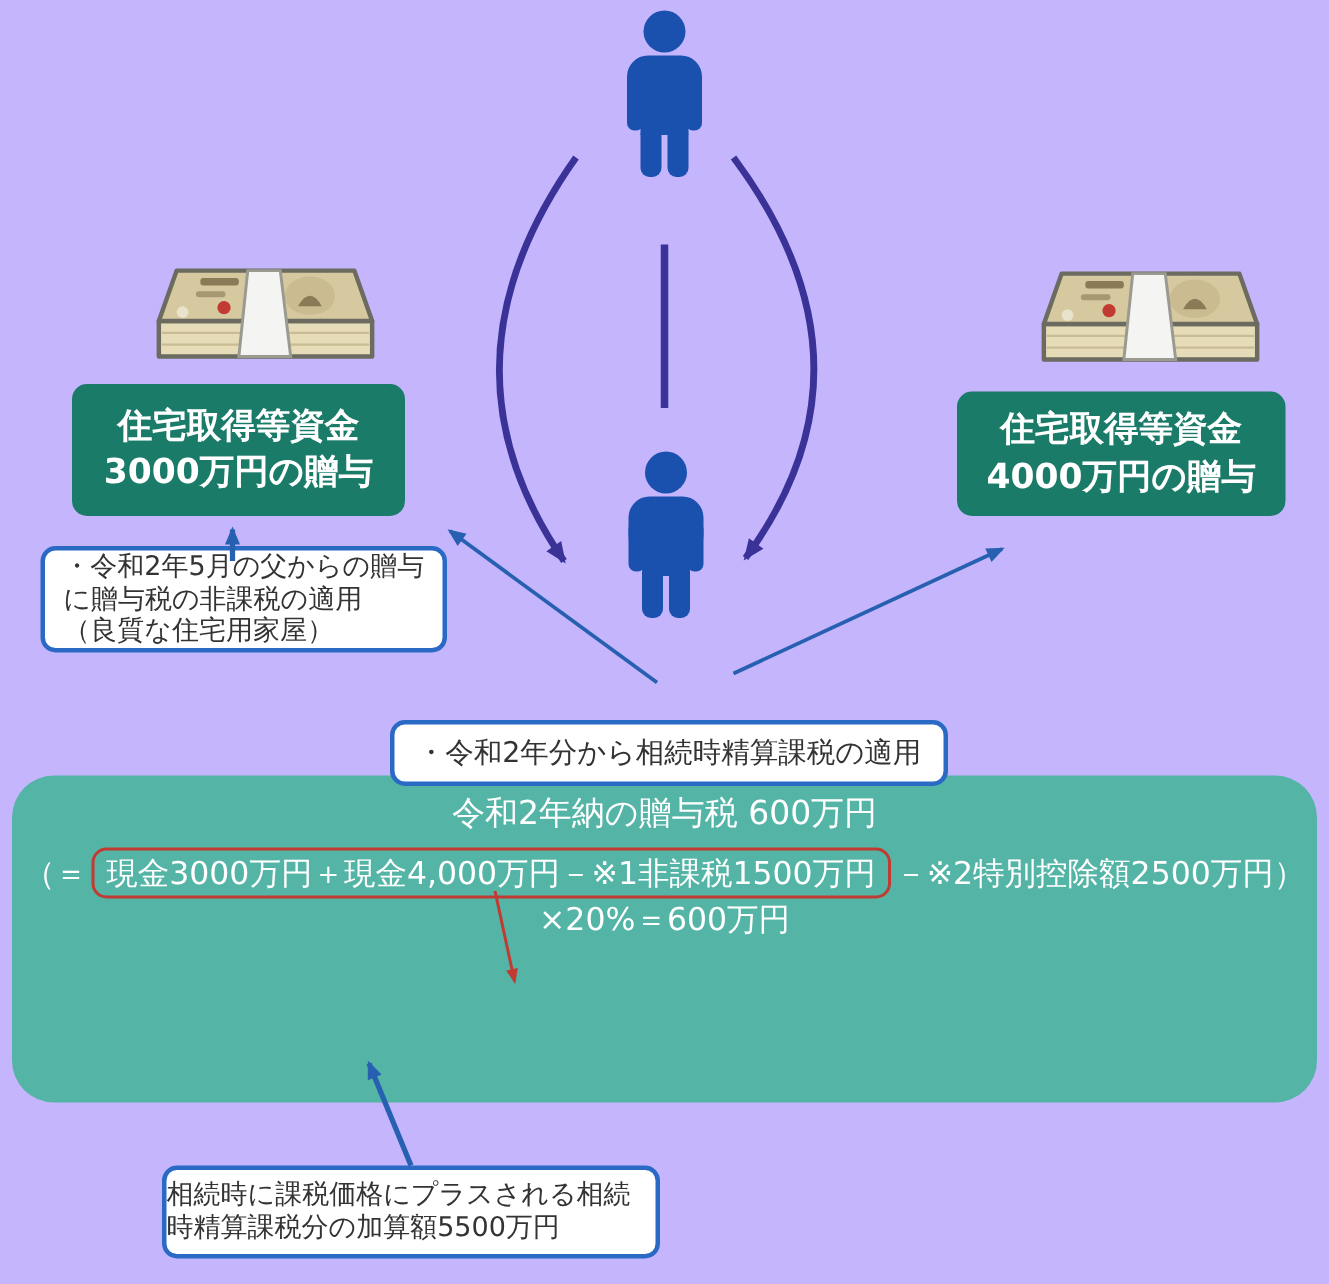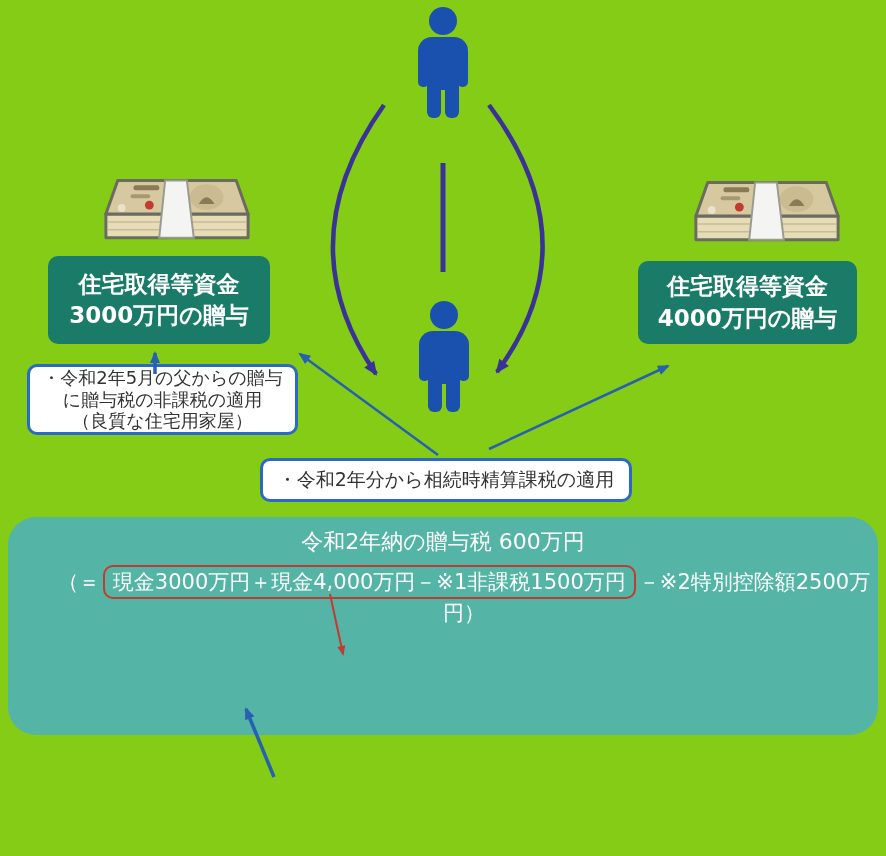--- a/index.html
+++ b/index.html
@@ -1,48 +1,48 @@
 <!DOCTYPE html>
 <html style="--person_blue: #1b51ae; --relation_purple: #3b3298; --arrow_blue: #2760b0; --callout_border: #2a6ac4; --gift_box_green: #1a7b68; --tax_box_teal: #54b4a6; --highlight_red: #c23b32; --text_white: #ffffff; --text_dark: #333333; --money_tan: #d6c9a0; --money_cream: #e7dcb8;"><head>
 <meta charset="utf-8">
 <style>
   html,body{margin:0;padding:0;background:#fff;}
   .canvas{
-    position:relative;width:886px;height:856px;background:#84cc16;overflow:hidden;
+    position:relative;width:886px;height:856px;background:#c4b5fd;overflow:hidden;
     font-family:"DejaVu Sans","Liberation Sans",sans-serif;
   }
   .overlay{position:absolute;left:0;top:0;width:886px;height:856px;pointer-events:none;z-index:30;}
   
   .person{position:absolute;width:76px;height:112px;z-index:10;}
   .person-fill{fill:var(--person_blue,#1b51ae);}
   
   .money{position:absolute;width:158px;height:78px;z-index:10;}
   
   .green-box{
     position:absolute;background:var(--gift_box_green,#1a7b68);color:var(--text_white,#fff);
     border-radius:10px;display:flex;align-items:center;justify-content:center;text-align:center;
     font-size:23px;font-weight:bold;line-height:1.35;z-index:10;white-space:pre-line;
   }
   
   .callout{
     position:absolute;background:#fff;border:3px solid var(--callout_border,#2a6ac4);
-    border-radius:10px;display:flex;align-items:center;justify-content:center;text-align:center;
+    border-radius:10px;display:flex;align-items:center;justify-content:center;text-align:left;
     color:var(--text_dark,#333);z-index:20;white-space:pre-line;
   }
   .callout-left{left:27px;top:364px;width:265px;height:65px;font-size:18px;line-height:1.22;}
-  .callout-center{left:260px;top:458px;width:366px;height:38px;font-size:19px;}
+  .callout-center{left:260px;top:480px;width:366px;height:38px;font-size:19px;}
   .callout-bottom{left:108px;top:777px;width:326px;height:56px;font-size:18px;line-height:1.25;}
   
   .tax-box{
     position:absolute;left:8px;top:517px;width:870px;height:218px;
     background:var(--tax_box_teal,#54b4a6);border-radius:28px;color:var(--text_white,#fff);
     z-index:5;text-align:center;
   }
   .tax-title{font-size:22px;margin-top:10px;margin-bottom:8px;}
-  .tax-line{font-size:21px;line-height:1.35;margin-left:42px;}
+  .tax-line{font-size:21px;line-height:1.35;}
   .note1{margin-top:12px;}
   .note2{margin-top:6px;}
   .red-box{
     display:inline-block;border:2.5px solid var(--highlight_red,#c23b32);
     border-radius:10px;padding:1px 8px;margin:0 3px;
   }
   
   .ln-purple{stroke:var(--relation_purple,#3b3298);fill:none;}
   .ln-blue{stroke:var(--arrow_blue,#2760b0);fill:none;}
   .ln-red{stroke:var(--highlight_red,#c23b32);fill:none;}
@@ -143,21 +143,25 @@
   </div>
 
   <div class="callout callout-left">
     <span>・令和2年5月の父からの贈与
 に贈与税の非課税の適用
 （良質な住宅用家屋）</span>
   </div>
   <div class="callout callout-center">
     <span>・令和2年分から相続時精算課税の適用</span>
   </div>
+  <div class="callout callout-bottom">
+    <span>相続時に課税価格にプラスされる相続時精算課税分の加算額5500万円</span>
+  </div>
 
   <div class="tax-box">
     <div class="tax-title">令和2年納の贈与税 600万円</div>
     <div class="tax-line">
       <span>（＝</span><span class="red-box">現金3000万円＋現金4,000万円－※1非課税1500万円</span><span>－※2特別控除額2500万円）</span>
     </div>
+    <div class="tax-line">×20%＝600万円</div>
   </div>
 
 </div>
 
 </body></html>

